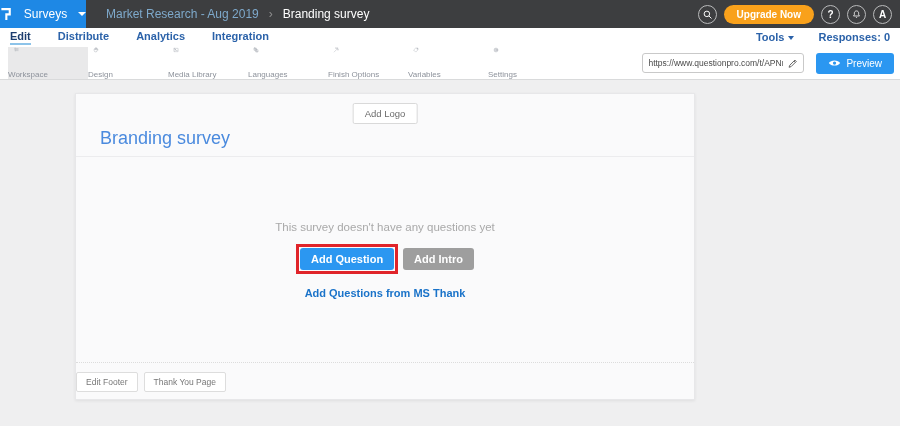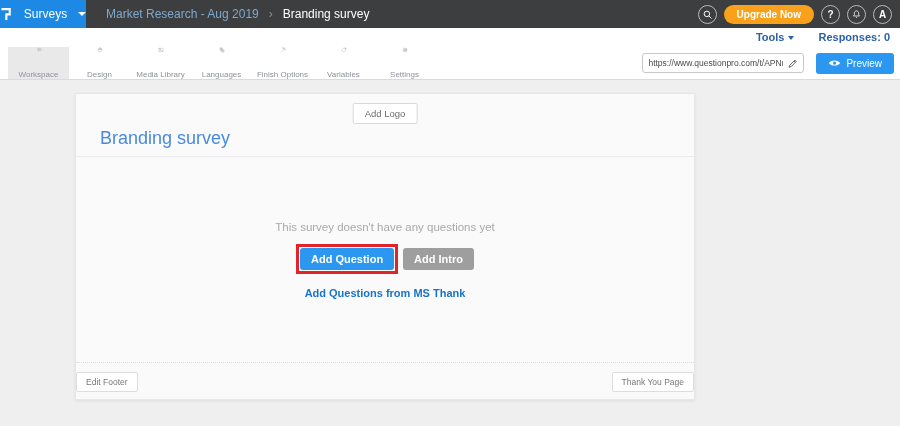--- a/index.html
+++ b/index.html
@@ -27,21 +27,21 @@
   .nav-row { height:19px; background:#fff; display:flex; align-items:center; padding:0 10px; }
   .nav-links { display:flex; gap:27px; }
   .nav-link { font-size:11px; font-weight:bold; color:#2b62a9; cursor:pointer; padding-bottom:1px; }
   .nav-link.active { color:#1d3d6e; border-bottom:2px solid #8cc3e9; }
   .nav-right { margin-left:auto; display:flex; align-items:flex-start; gap:24px; }
   .nav-right .nav-link { font-weight:bold; }
   .caret-dark { width:0; height:0; border-left:3.5px solid transparent; border-right:3.5px solid transparent; border-top:4px solid #2b62a9; display:inline-block; margin-left:4px; vertical-align:middle; }
 
   
   .toolbar-row { height:33px; background:#fff; border-bottom:1px solid #d9dadb; display:flex; align-items:stretch; padding-left:8px; }
-  .tool-item { width:61px; display:flex; flex-direction:column; align-items:center; justify-content:center; gap:17px; cursor:pointer; }
+  .tool-item { width:80px; display:flex; flex-direction:column; justify-content:center; gap:17px; cursor:pointer; }
   .tool-item.active { background:#e9e9ea; }
   .tool-item svg { stroke:#9aa0a8; fill:none; stroke-width:1.2; stroke-linecap:round; stroke-linejoin:round; }
   .tool-label { font-size:8px; color:#8d929b; white-space:nowrap; }
   .toolbar-right { margin-left:auto; display:flex; align-items:center; gap:12px; padding-right:6px; }
   .url-box { width:162px; height:20px; background:#fff; border:1px solid #c9c9c9; border-radius:3px;
     display:flex; align-items:center; padding:0 5px; gap:4px; }
   .url-input { flex:1; border:none; outline:none; font-size:8.5px; color:#4a4a4a; font-family:"Liberation Sans",sans-serif; background:transparent; }
   .pencil-btn { display:flex; align-items:center; cursor:pointer; }
   .pencil-btn svg { stroke:#555; fill:none; stroke-width:1.3; }
   .preview-btn { background:#2b97f1; border:none; color:#fff; font-size:10px; font-weight:normal;
@@ -58,21 +58,21 @@
   .card-title { position:absolute; left:24px; bottom:7px; font-size:18px; color:#4a8ade; font-weight:400; }
   .card-body { height:205px; text-align:center; }
   .empty-msg { padding-top:64px; font-size:11.5px; color:#a9a9a9; }
   .btn-row { margin-top:11px; display:flex; justify-content:center; align-items:center; gap:5px; }
   .red-highlight { border:3px solid #e0242a; padding:1px; display:inline-flex; }
   .btn-primary { background:#2b97f1; border:none; color:#fff; font-size:11px; font-weight:bold;
     border-radius:3px; padding:5px 11px; cursor:pointer; }
   .btn-secondary { background:#9e9e9e; border:none; color:#fff; font-size:11px; font-weight:bold;
     border-radius:3px; padding:5px 11px; cursor:pointer; }
   .ms-link { display:inline-block; margin-top:13px; color:#1a73c9; font-size:11px; font-weight:bold; cursor:pointer; text-decoration:none; }
-  .card-footer { height:38px; border-top:1px dotted #dcdcdc; display:flex; align-items:center; justify-content:space-between; gap:6px; }
+  .card-footer { height:38px; border-top:1px dotted #dcdcdc; display:flex; align-items:center; justify-content:flex-start; gap:6px; }
   .footer-btn { background:#fff; border:1px solid #ddd; border-radius:2px; font-size:8.5px; color:#777;
     padding:4px 9px; cursor:pointer; }
 </style>
 </head>
 <body>
 
 <div class="app">
 
   <div class="topbar">
     <div class="brand">
@@ -102,20 +102,26 @@
         <svg width="11" height="11" viewBox="0 0 20 20">
             <path d="M10 3.5c2.3 0 3.9 1.7 3.9 3.9v3.1l1.5 2.2H4.6l1.5-2.2V7.4c0-2.2 1.6-3.9 3.9-3.9z" stroke="#fff" stroke-width="1.4" fill="none" stroke-linejoin="round"></path>
             <path d="M8.7 14.5c.2 1 2.4 1 2.6 0" stroke="#fff" stroke-width="1.4" fill="none"></path>
           </svg>
       </span>
       <span class="circle-btn">A</span>
     </div>
   </div>
 
   <div class="nav-row">
+    <div class="nav-links">
+      <span class="nav-link active">Edit</span>
+      <span class="nav-link">Distribute</span>
+      <span class="nav-link">Analytics</span>
+      <span class="nav-link">Integration</span>
+    </div>
     <div class="nav-right">
       <span class="nav-link"><span>Tools</span><span class="caret-dark"></span></span>
       <span class="nav-link">Responses: 0</span>
     </div>
   </div>
 
   <div class="toolbar-row">
     <div class="tool-item active">
       <svg width="16" height="16" viewBox="0 0 20 20">
           <path d="M7 3.2h1.6v8.3L7.8 14.2 7 11.5z"></path>

